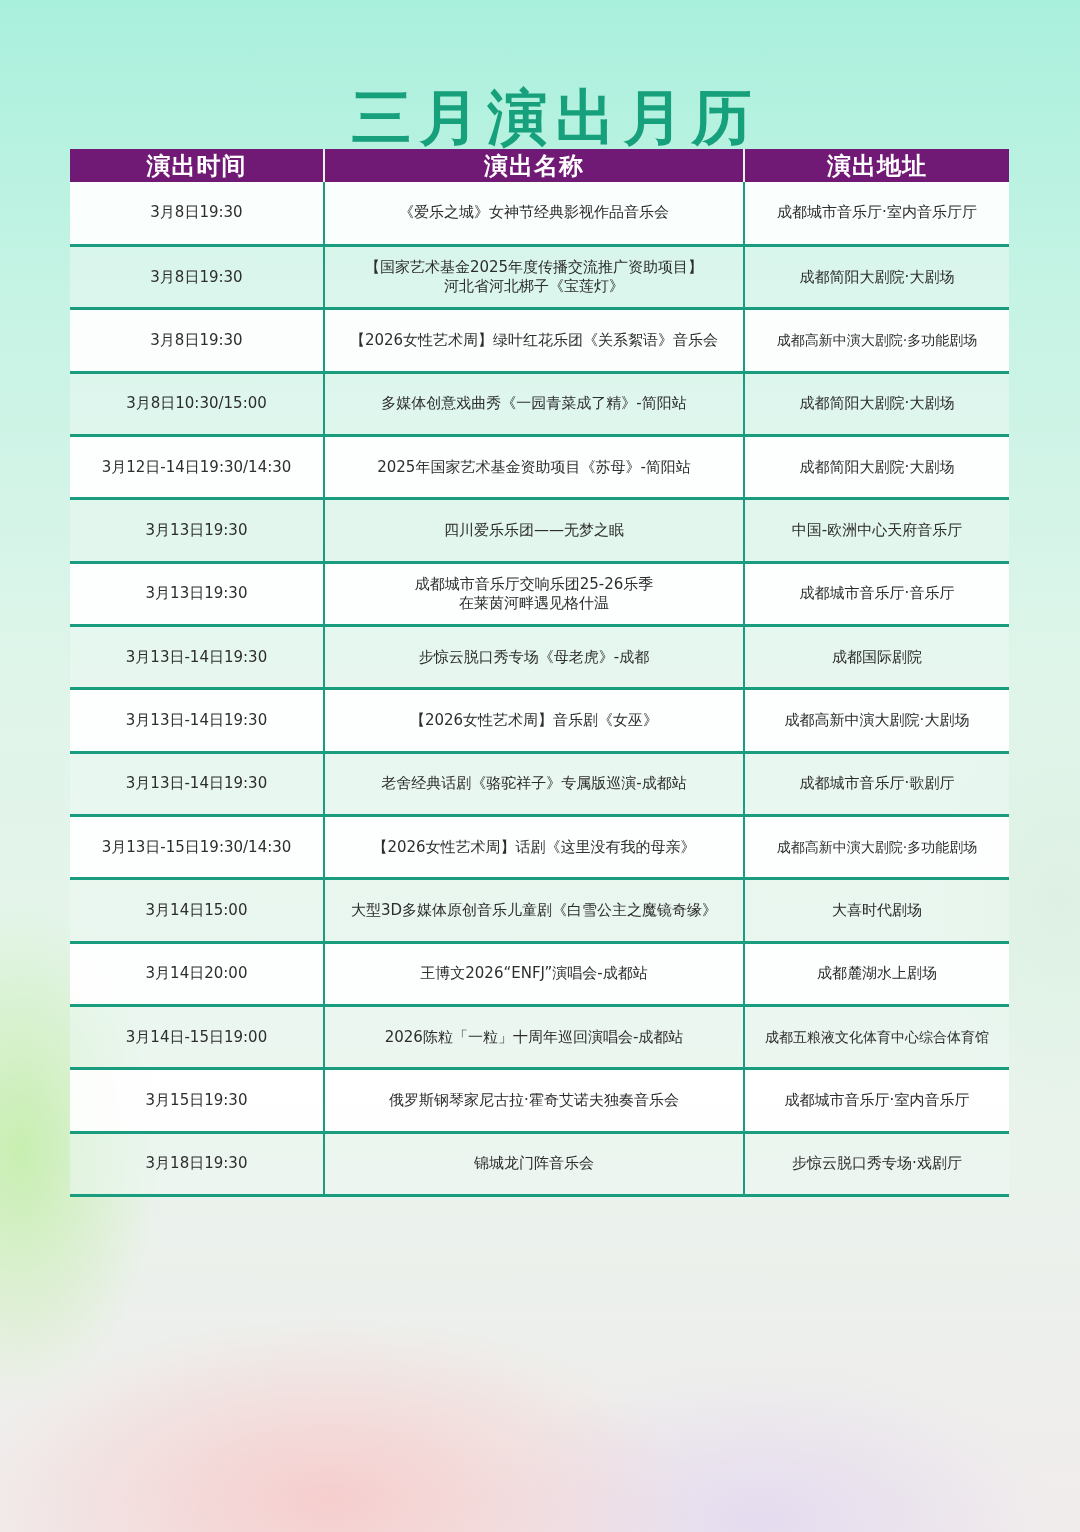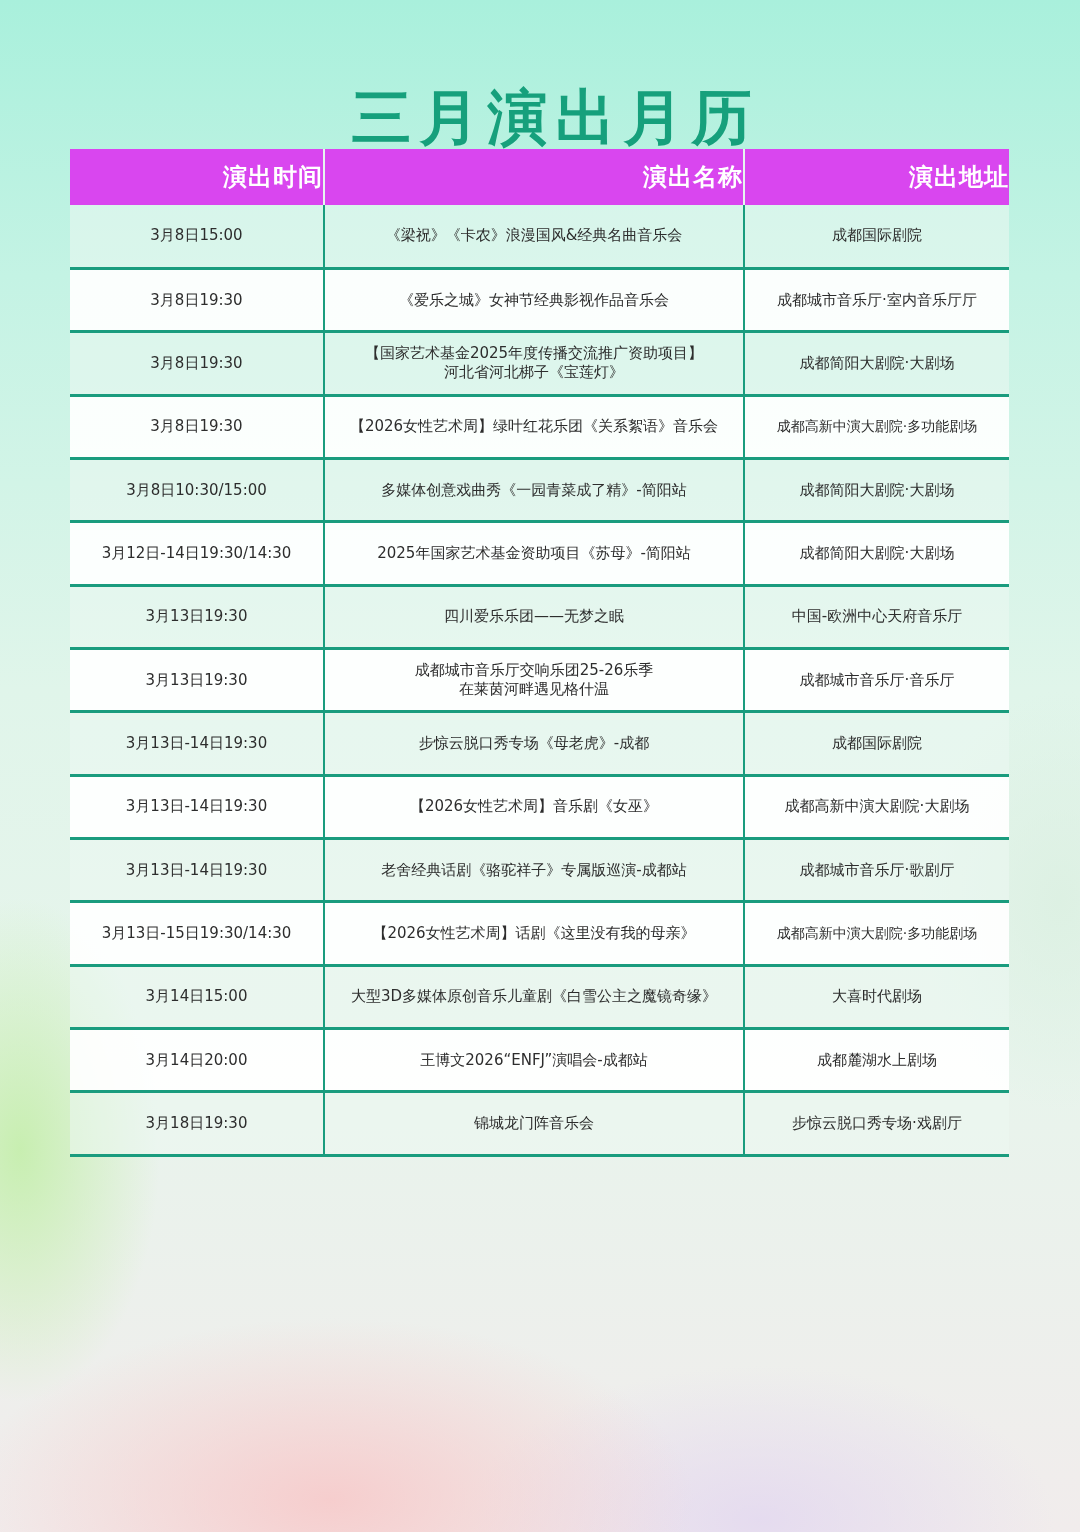--- a/index.html
+++ b/index.html
@@ -30,27 +30,27 @@
       left: 70px;
       top: 149px;
       width: 939px;
       border-collapse: collapse;
       table-layout: fixed;
     }
     .table col.c1 { width: 254px; }
     .table col.c2 { width: 420px; }
     .table col.c3 { width: 265px; }
     .table th {
-      background: #d946ef;
+      background: #701a75;
       color: #ffffff;
-      height: 56px;
+      height: 33px;
       font-size: 24px;
       font-weight: bold;
       letter-spacing: 1px;
-      text-align: right;
+      text-align: center;
       vertical-align: middle;
       border-left: 2px solid #e6f6ef;
     }
     .table th:first-child { border-left: none; }
     .table td {
       height: 63.35px;
       font-size: 15px;
       color: #2d2d2d;
       text-align: center;
       vertical-align: middle;
@@ -77,25 +77,20 @@
       <col class="c3">
     </colgroup>
   <thead>
     <tr>
       <th>演出时间</th>
       <th>演出名称</th>
       <th>演出地址</th>
     </tr>
   </thead>
   <tbody id="tbody">
-      <tr class="odd">
-        <td>3月8日15:00</td>
-        <td><span>《梁祝》《卡农》浪漫国风&amp;经典名曲音乐会</span></td>
-        <td>成都国际剧院</td>
-      </tr>
       <tr class="even">
         <td>3月8日19:30</td>
         <td><span>《爱乐之城》女神节经典影视作品音乐会</span></td>
         <td>成都城市音乐厅·室内音乐厅厅</td>
       </tr>
       <tr class="odd">
         <td>3月8日19:30</td>
         <td class="two-line">
           <span>【国家艺术基金2025年度传播交流推广资助项目】</span>
           <span>河北省河北梆子《宝莲灯》</span>
@@ -154,18 +149,28 @@
         <td>3月14日15:00</td>
         <td><span>大型3D多媒体原创音乐儿童剧《白雪公主之魔镜奇缘》</span></td>
         <td>大喜时代剧场</td>
       </tr>
       <tr class="even">
         <td>3月14日20:00</td>
         <td><span>王博文2026“ENFJ”演唱会-成都站</span></td>
         <td>成都麓湖水上剧场</td>
       </tr>
       <tr class="odd">
+        <td>3月14日-15日19:00</td>
+        <td><span>2026陈粒「一粒」十周年巡回演唱会-成都站</span></td>
+        <td style="font-size: 14px;">成都五粮液文化体育中心综合体育馆</td>
+      </tr>
+      <tr class="even">
+        <td>3月15日19:30</td>
+        <td><span>俄罗斯钢琴家尼古拉·霍奇艾诺夫独奏音乐会</span></td>
+        <td>成都城市音乐厅·室内音乐厅</td>
+      </tr>
+      <tr class="odd">
         <td>3月18日19:30</td>
         <td><span>锦城龙门阵音乐会</span></td>
         <td>步惊云脱口秀专场·戏剧厅</td>
       </tr>
     </tbody>
 </table>
 
 </body></html>

